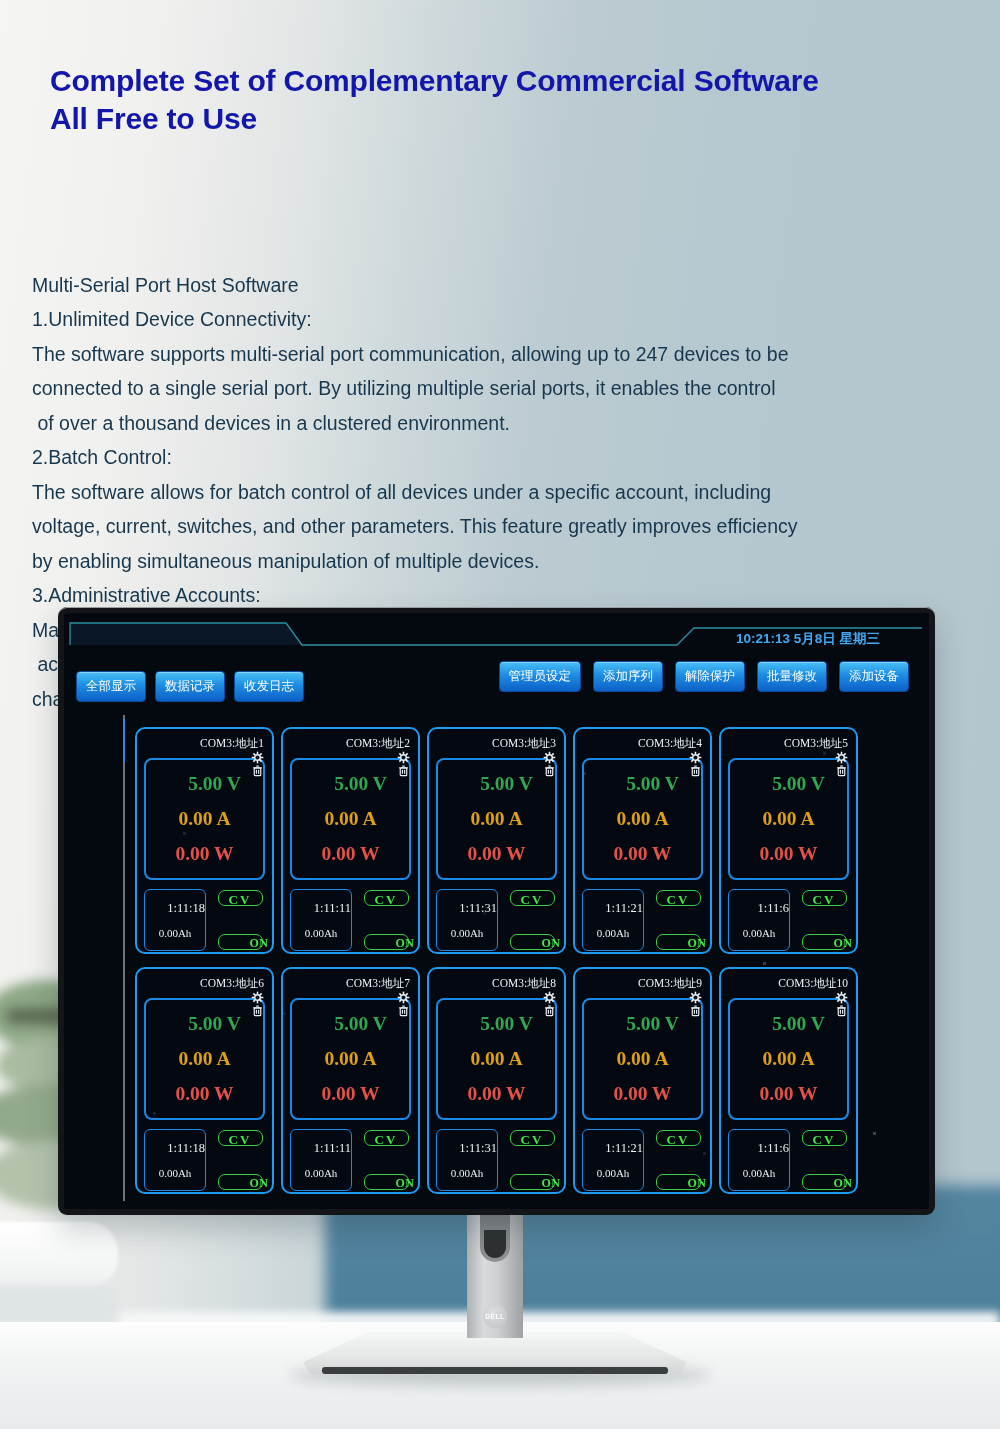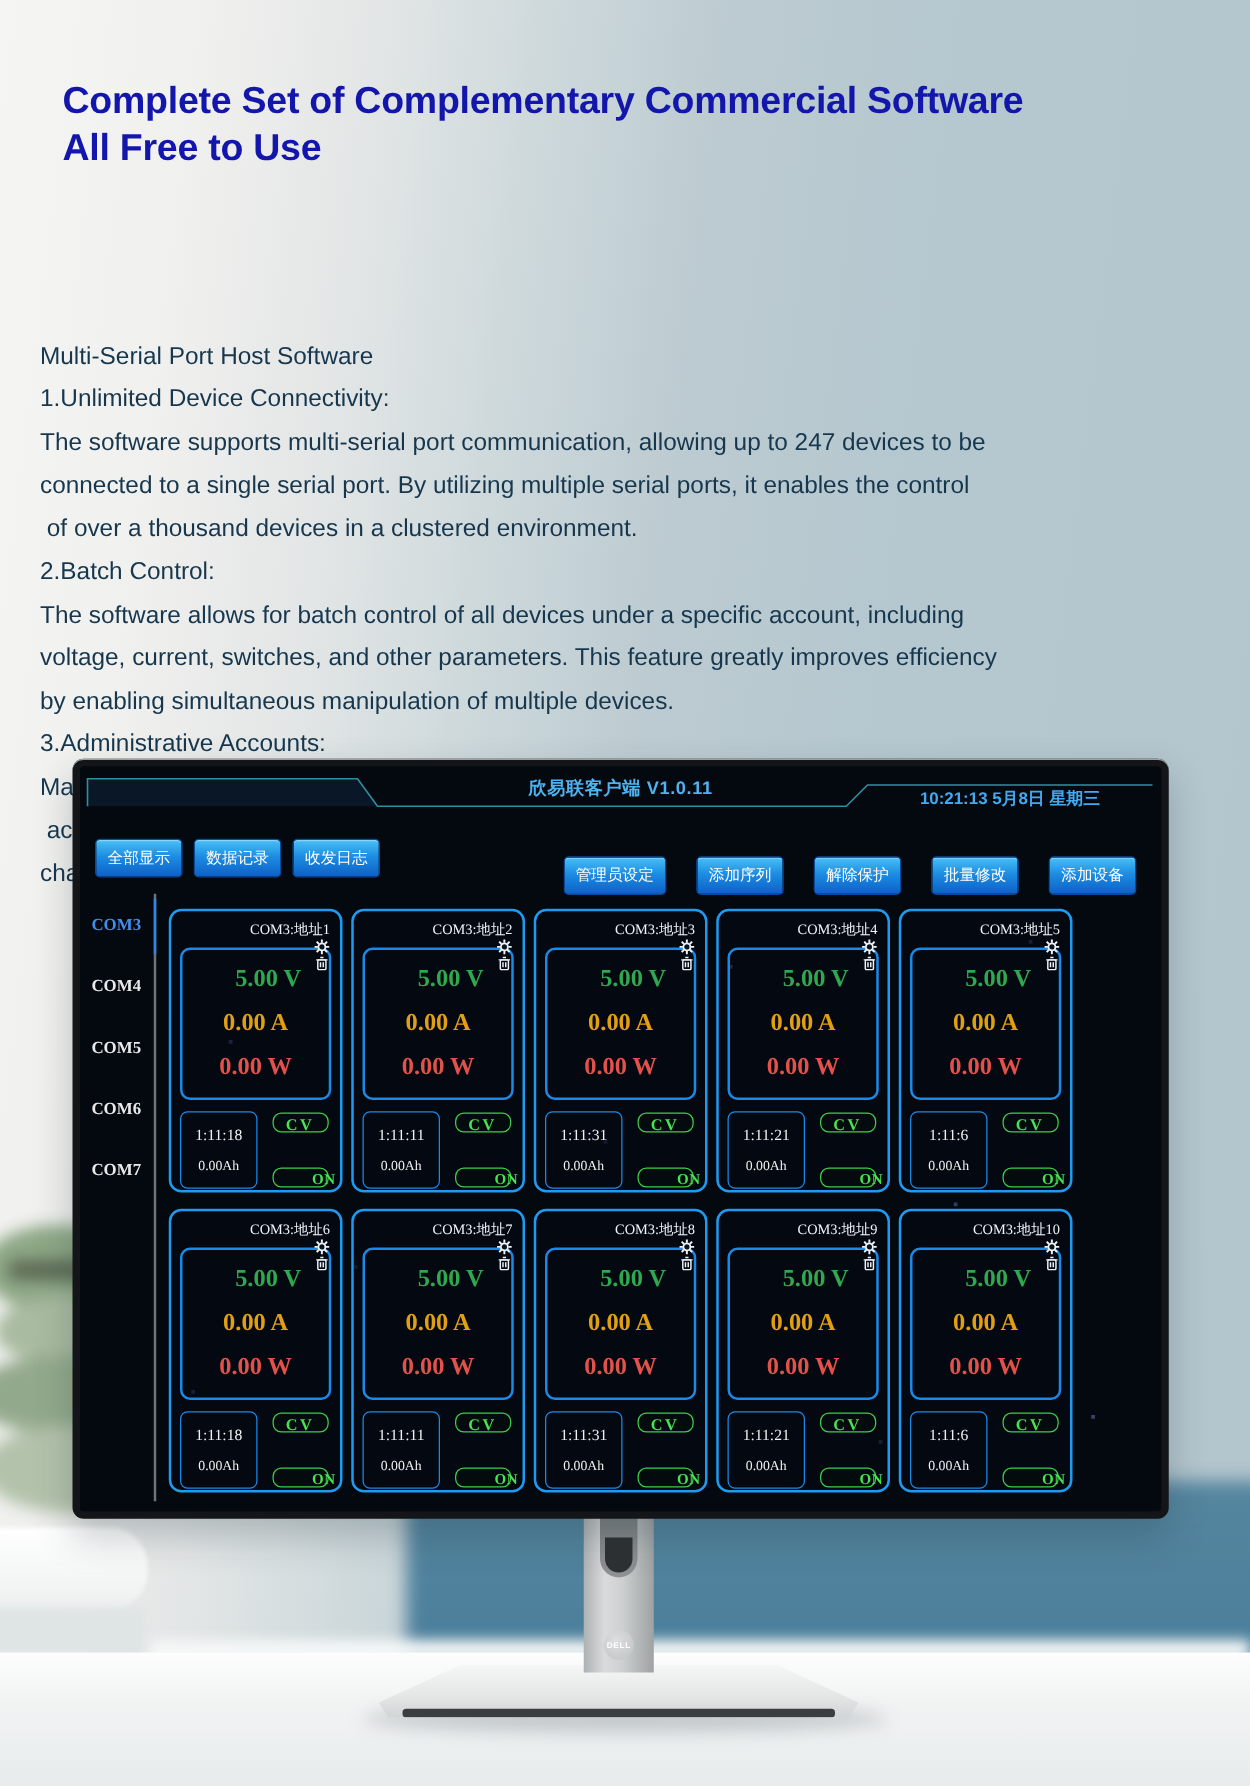--- a/index.html
+++ b/index.html
@@ -66,21 +66,21 @@
       520px 160px 0 1px rgba(170,195,255,.4),700px 350px 0 1px rgba(150,180,255,.3),
       810px 520px 0 1px rgba(150,180,255,.35),420px 300px 0 1px rgba(120,160,240,.25),
       640px 540px 0 1px rgba(150,180,255,.3),220px 400px 0 1px rgba(150,180,255,.25),
       760px 140px 0 1px rgba(150,180,255,.3),90px 500px 0 1px rgba(150,180,255,.3);}
   .hdr-svg{left:0;top:0;width:865px;height:48px;}
   .app-title{left:0;right:0;top:8px;text-align:center;color:#4db4f2;
       font-size:14.5px;font-weight:700;letter-spacing:.5px;}
   .app-datetime{left:630px;width:228px;top:17px;text-align:center;color:#43a9f0;
       font-size:13.5px;font-weight:700;}
   .toolbar-left{left:12px;top:58px;display:flex;gap:9px;align-items:center;}
-  .toolbar-right{right:20px;top:72px;display:flex;gap:24px;justify-content:center;}
+  .toolbar-right{right:20px;top:48px;display:flex;gap:12px;justify-content:center;}
   .tbtn{height:31px;padding:0 9px;font-size:12.5px;color:#fff;cursor:pointer;
       font-family:"Liberation Sans",sans-serif;
       background:linear-gradient(180deg,#49c0f6 0%,#1d8de2 45%,#0d60c7 100%);
       border:1px solid #0a4a9c;border-radius:4px;
       box-shadow:inset 0 1px 0 rgba(255,255,255,.35);}
   .sidebar{left:0;top:102px;width:58px;}
   .com-item{height:49px;display:flex;align-items:center;justify-content:center;
       color:#e9e9e9;font-family:"Liberation Serif",serif;font-size:13.5px;
       font-weight:700;cursor:pointer;}
   .com-item.active{color:#3f8ff0;}
@@ -96,21 +96,21 @@
       font-size:11.5px;white-space:nowrap;}
   .cicon{width:13px;height:13px;margin-left:6px;cursor:pointer;flex:none;}
   .meter{height:118px;border:2px solid #1a8ae8;border-radius:8px;display:flex;
       flex-direction:column;justify-content:space-evenly;text-align:center;
       font-family:"Liberation Serif",serif;font-weight:700;font-size:19.5px;}
   .val-v{color:#2fa84f;margin-left:20px;} .val-a{color:#e0a012;} .val-w{color:#e2514a;}
   .card-foot{display:flex;margin-top:9px;gap:9px;height:62px;}
   .timebox{width:62px;box-sizing:border-box;border:1.5px solid #1a8ae8;
       border-radius:6px;display:flex;flex-direction:column;justify-content:space-evenly;
       text-align:center;color:#f2f2f2;font-family:"Liberation Serif",serif;}
-  .tb-time{font-size:12.5px;} .tb-cap{font-size:11px;}
+  .tb-time{font-size:12.5px;text-align:right;} .tb-cap{font-size:11px;}
   .btncol{flex:1;display:flex;flex-direction:column;justify-content:space-between;
       align-items:center;padding:1px 0;}
   .pill{width:45px;height:16px;box-sizing:border-box;border:1.5px solid #3ecf4a;
       border-radius:7px;background:rgba(2,18,8,.35);color:#46e44e;cursor:pointer;
       font-family:"Liberation Serif",serif;font-weight:700;font-size:13px;letter-spacing:2px;}
   .pill.on{font-size:12px;letter-spacing:.5px;padding-left:31px;}
 </style>
 </head>
 <body>
 
@@ -146,46 +146,37 @@
 <div class="abs base"></div>
 
 <div class="abs monitor">
   <div class="abs screen">
     <div class="abs stars"></div>
 
     <svg class="abs hdr-svg" viewBox="0 0 865 48" preserveAspectRatio="none">
       <polygon points="6,10 222,10 238,32 6,32" fill="#0a1726"></polygon>
       <polyline points="6,32 6,10 222,10 238,32 613,32 630,15 858,15" fill="none" stroke="#2f97ab" stroke-width="1.3" opacity="0.95"></polyline>
     </svg>
-    <div class="abs app-title">欣易联客户端 V1.0.11</div>
     <div class="abs app-datetime">10:21:13 5月8日 星期三</div>
 
     <div class="abs toolbar-left">
 
     <button class="tbtn">全部显示</button>
         <button class="tbtn">数据记录</button>
         <button class="tbtn">收发日志</button>
       </div>
     <div class="abs toolbar-right">
 
     <button class="tbtn">管理员设定</button>
         <button class="tbtn">添加序列</button>
         <button class="tbtn">解除保护</button>
         <button class="tbtn">批量修改</button>
         <button class="tbtn">添加设备</button>
       </div>
 
-    <div class="abs sidebar">
-
-    <div class="com-item active">COM3</div>
-        <div class="com-item">COM4</div>
-        <div class="com-item">COM5</div>
-        <div class="com-item">COM6</div>
-        <div class="com-item">COM7</div>
-      </div>
     <div class="abs vdivider"></div>
     <div class="abs vdivider-active"></div>
 
     <div class="abs grid">
 
         <div class="card">
           <div class="card-head">
             <span class="card-name">COM3:地址1</span>
             <svg class="cicon" viewBox="0 0 20 20">
               <g stroke="#eef3f8" stroke-width="2.4">

